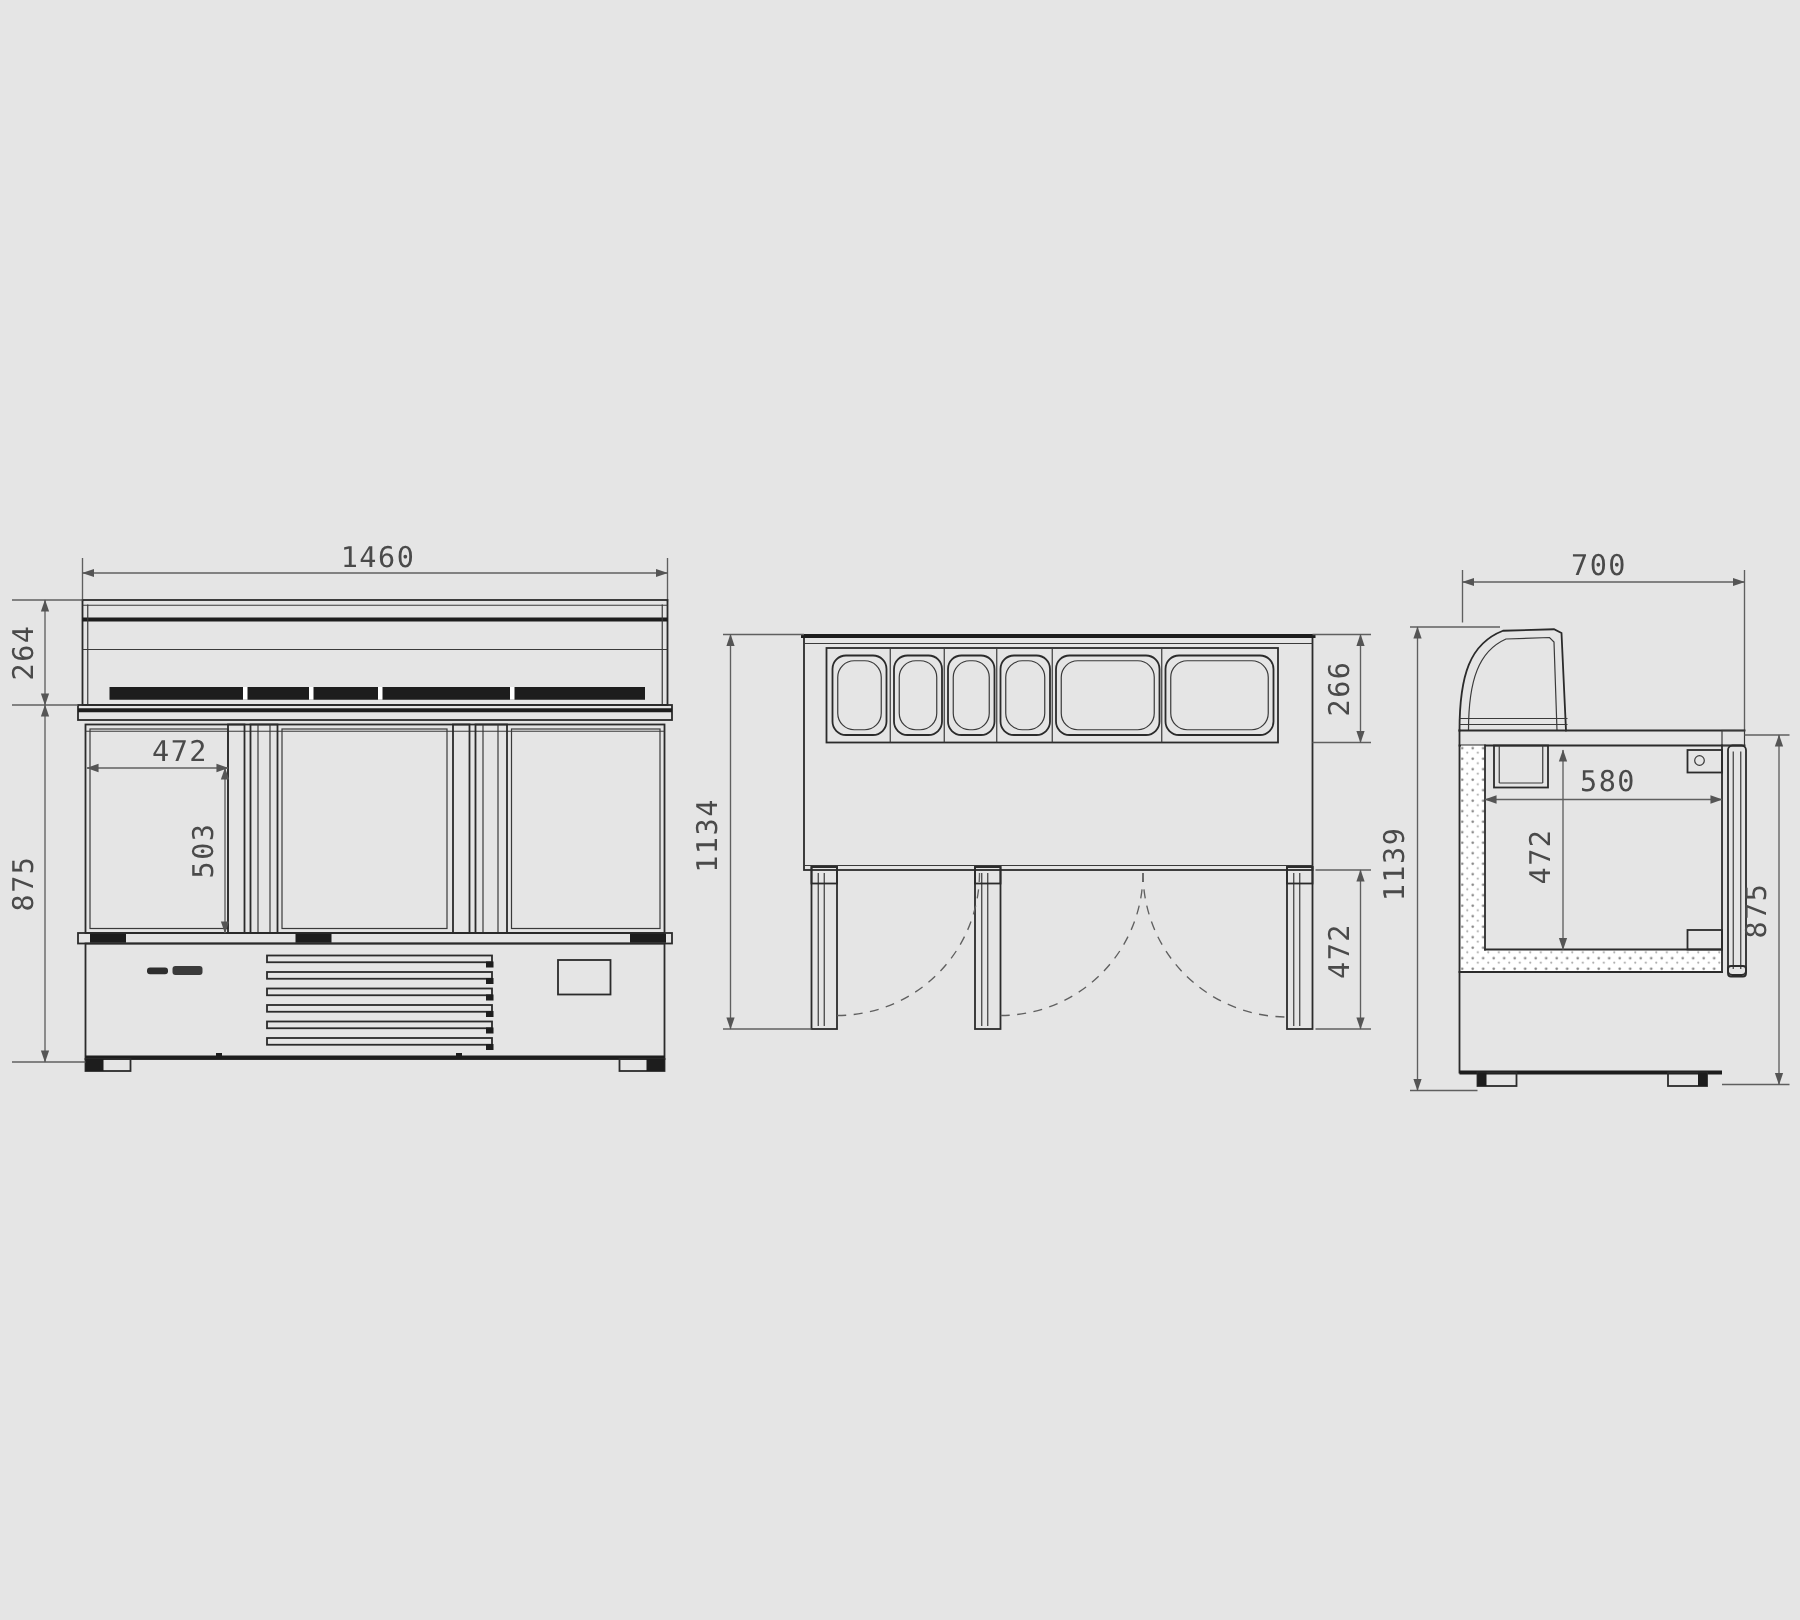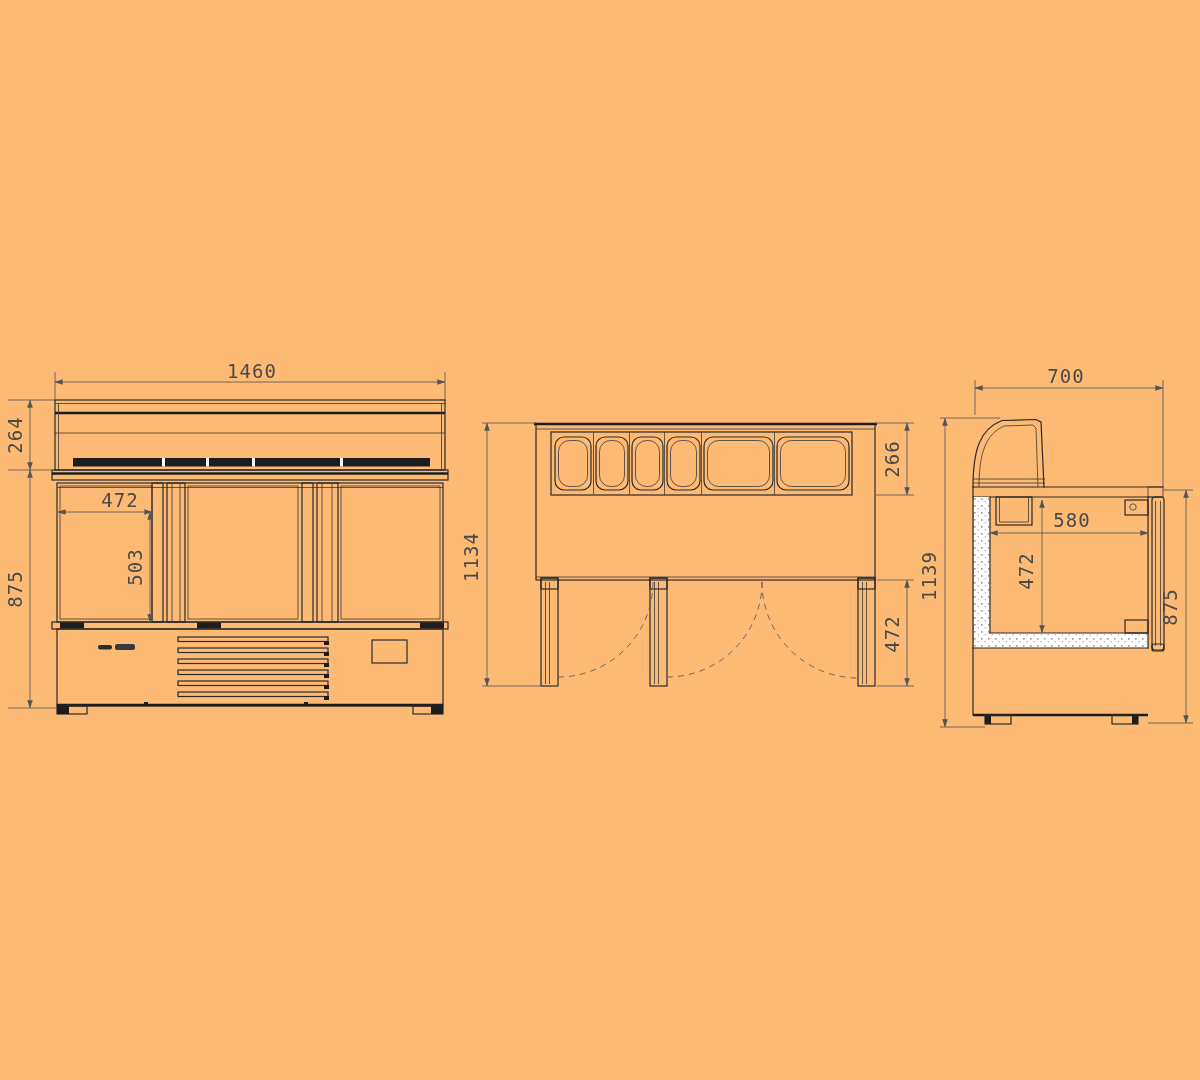--- a/index.html
+++ b/index.html
@@ -1,16 +1,16 @@
 <!DOCTYPE html>
 <html><head>
 <meta charset="utf-8">
 <style>
   html,body{margin:0;padding:0;background:#fff;}
-  .stage{position:relative;width:1200px;height:1080px;background:#fdba74;overflow:hidden;
+  .stage{position:relative;width:1200px;height:1080px;background:#e5e5e5;overflow:hidden;
          font-family:"DejaVu Sans Mono", monospace;text-align:right;}
   svg{position:absolute;left:0;top:0;}
   .ln   {stroke:#2b2b2b;stroke-width:1.2;fill:none;stroke-linecap:square;}
   .thin {stroke:#3a3a3a;stroke-width:0.8;fill:none;}
   .thick{stroke:#1d1d1d;stroke-width:2.6;fill:none;}
   .dark {fill:#1d1d1d;stroke:none;}
   .dim  {stroke:#5f5f5f;stroke-width:0.9;fill:none;}
   .dash {stroke:#606060;stroke-width:0.9;fill:none;stroke-dasharray:6 5;}
   .dimtxt{font-family:"DejaVu Sans Mono",monospace;font-size:19px;fill:#4a4a4a;letter-spacing:1px;}
 </style>

